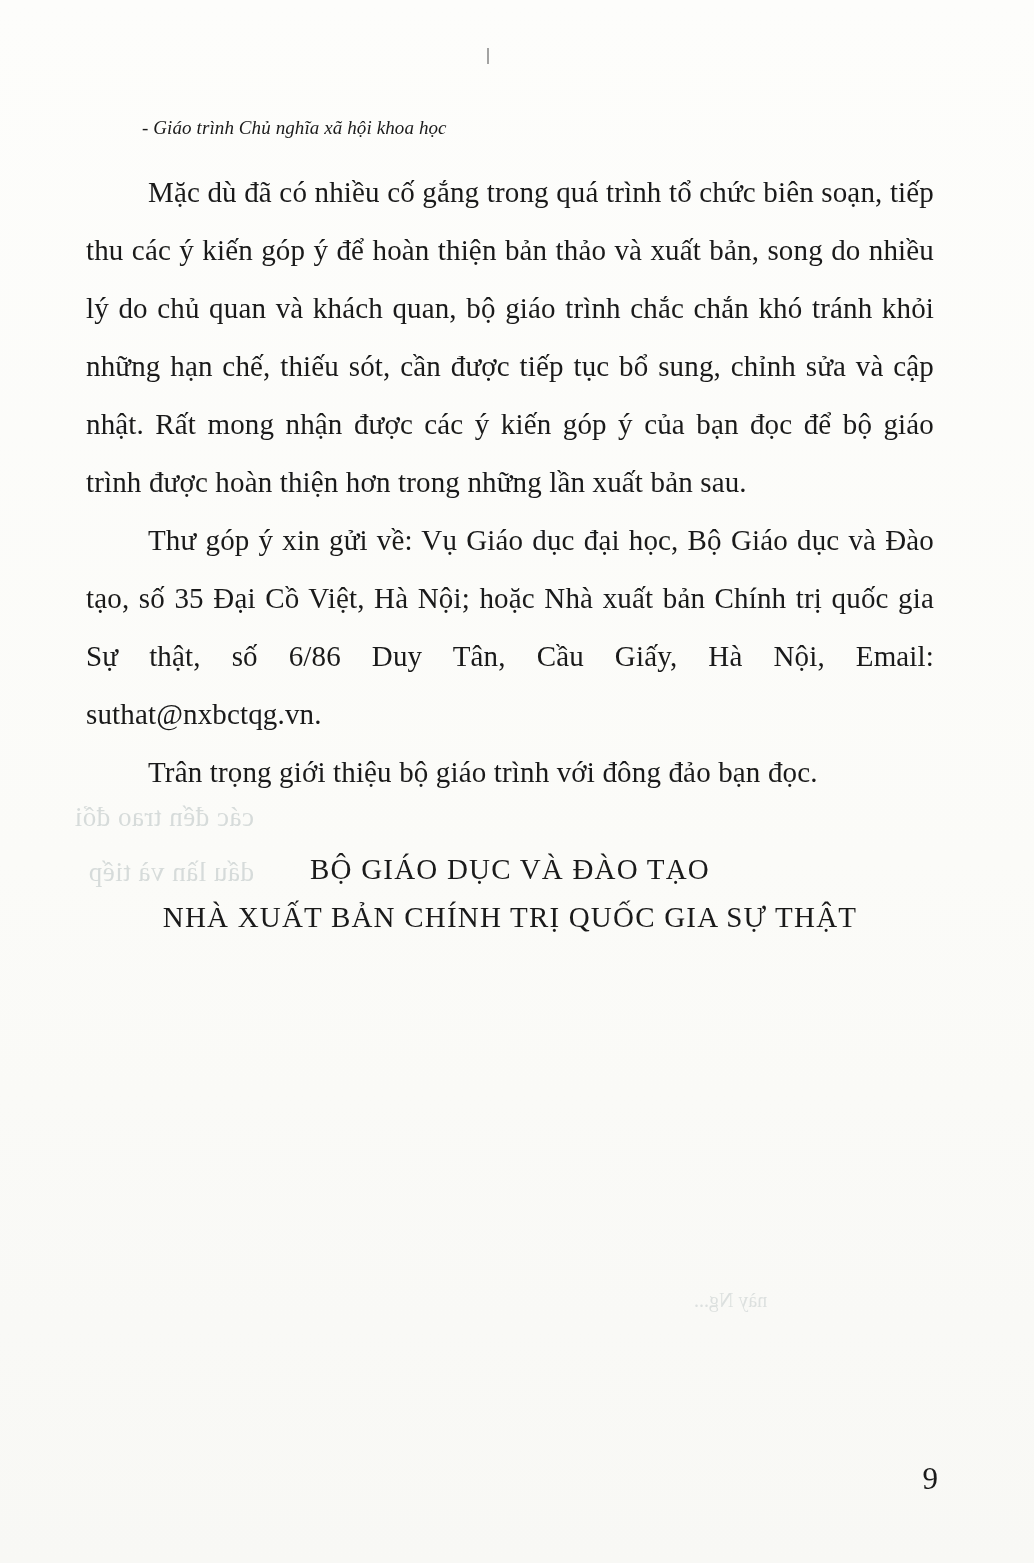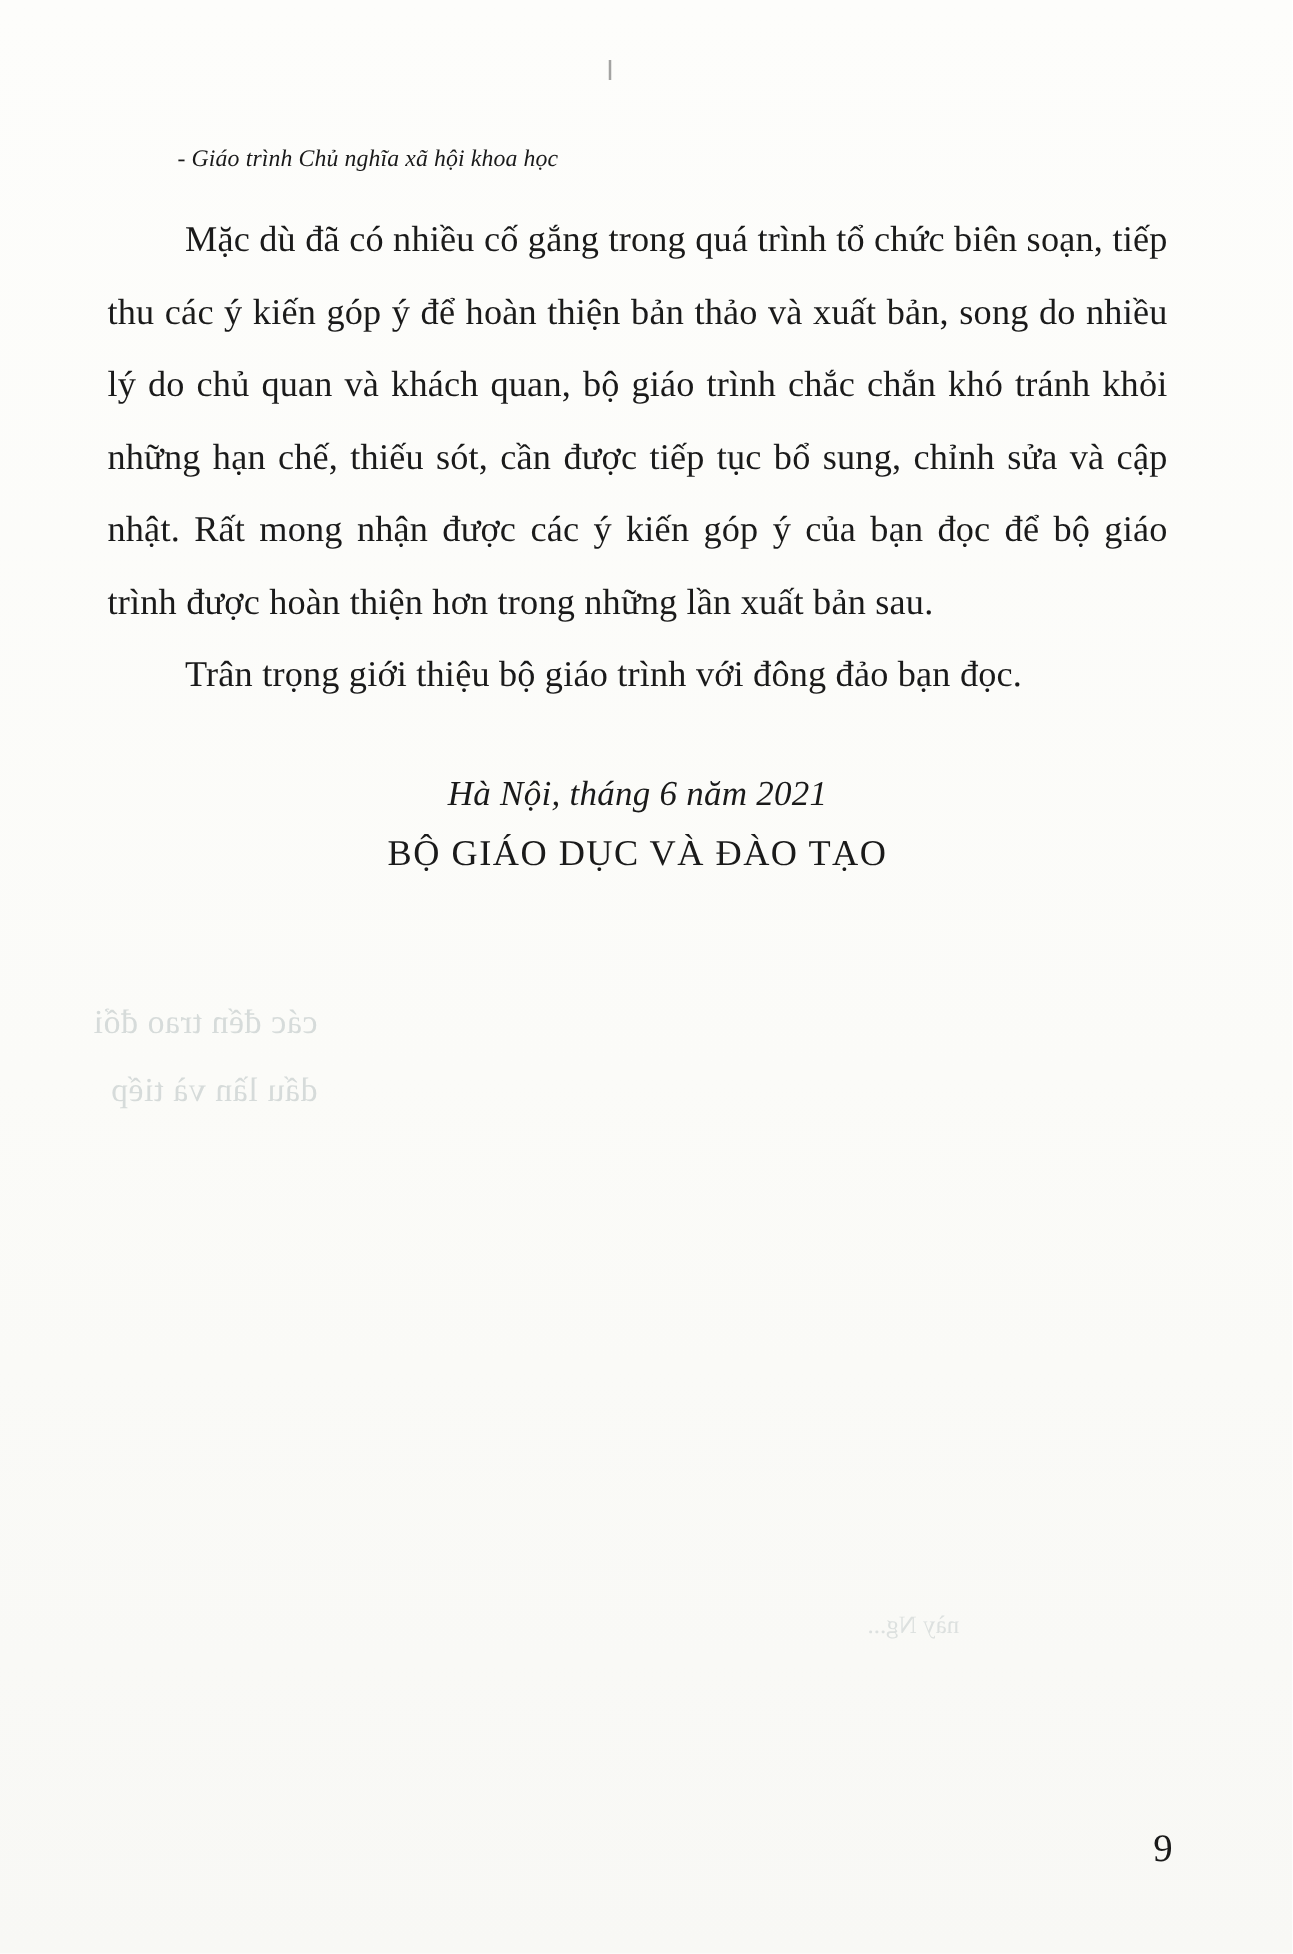--- a/index.html
+++ b/index.html
@@ -135,22 +135,23 @@
 <div class="bleed-through">các đến trao đổi dấu lần và tiếp</div>
 <div class="bleed-through-2">này Ng...</div>
 
 <div class="content">
 
   <div class="toc-list">
     <div class="toc-line">- Giáo trình Chủ nghĩa xã hội khoa học</div>
   </div>
 
   <p class="para">Mặc dù đã có nhiều cố gắng trong quá trình tổ chức biên soạn, tiếp thu các ý kiến góp ý để hoàn thiện bản thảo và xuất bản, song do nhiều lý do chủ quan và khách quan, bộ giáo trình chắc chắn khó tránh khỏi những hạn chế, thiếu sót, cần được tiếp tục bổ sung, chỉnh sửa và cập nhật. Rất mong nhận được các ý kiến góp ý của bạn đọc để bộ giáo trình được hoàn thiện hơn trong những lần xuất bản sau.</p>
+  <p class="para">Thư góp ý xin gửi về: Vụ Giáo dục đại học, Bộ Giáo dục và Đào tạo, số 35 Đại Cồ Việt, Hà Nội; hoặc Nhà xuất bản Chính trị quốc gia Sự thật, số 6/86 Duy Tân, Cầu Giấy, Hà Nội, Email: suthat@nxbctqg.vn.</p>
   <p class="para">Trân trọng giới thiệu bộ giáo trình với đông đảo bạn đọc.</p>
 
   <div class="closing">
-    <div class="place-date">Hà Nội, tháng 6 năm 2021</div>
     <div class="org1">BỘ GIÁO DỤC VÀ ĐÀO TẠO</div>
+    <div class="org2">NHÀ XUẤT BẢN CHÍNH TRỊ QUỐC GIA SỰ THẬT</div>
   </div>
 
 </div>
 
 <div class="folio">9</div>
 
 </body></html>

